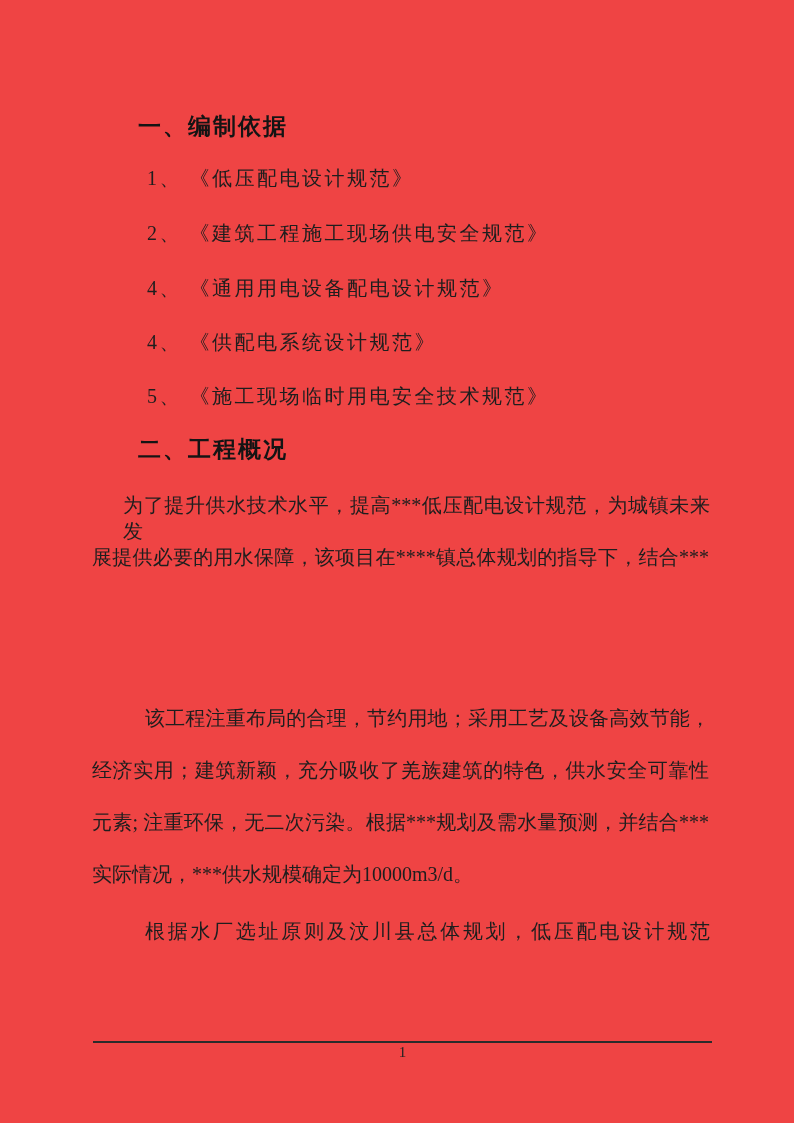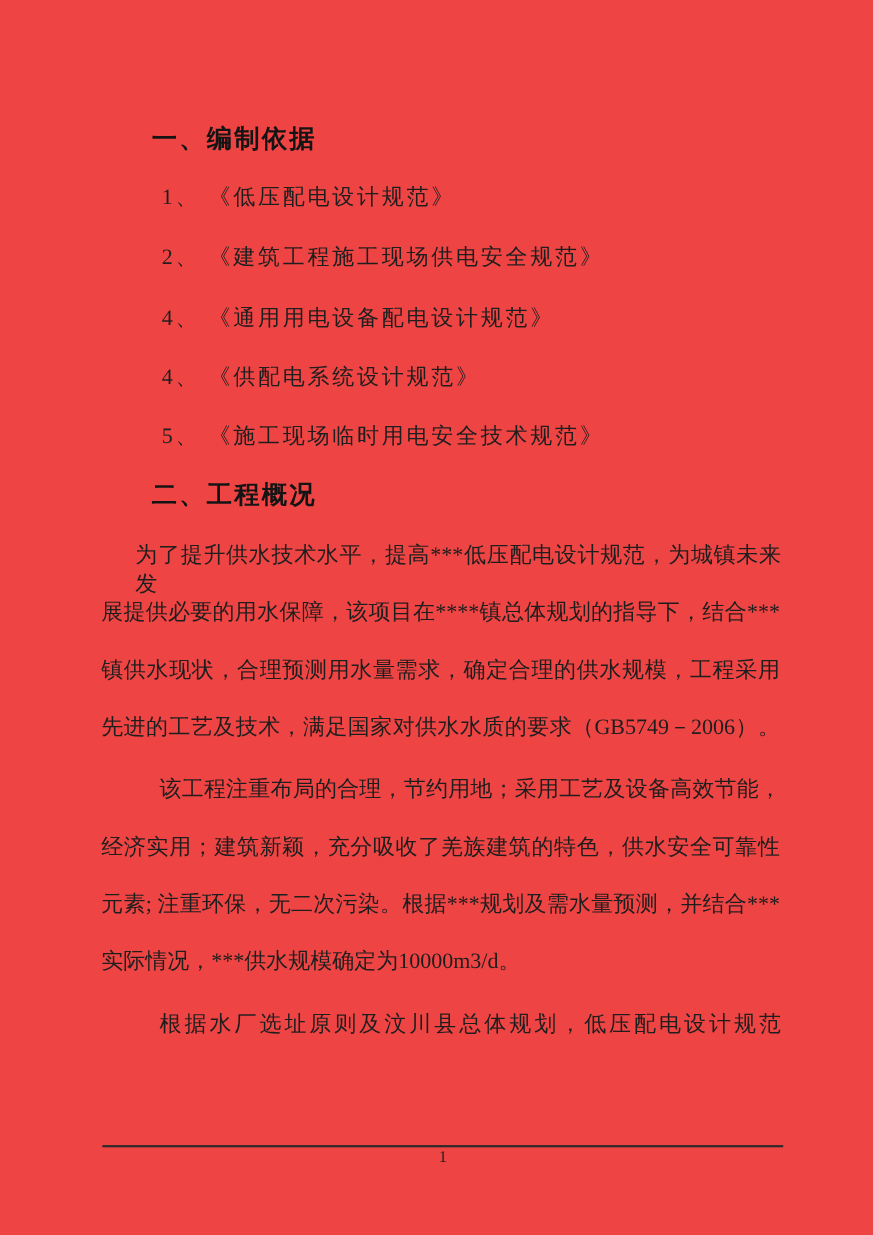--- a/index.html
+++ b/index.html
@@ -75,22 +75,20 @@
   <div class="reg-item" style="top:165px">1、 《低压配电设计规范》</div>
   <div class="reg-item" style="top:220px">2、 《建筑工程施工现场供电安全规范》</div>
   <div class="reg-item" style="top:275px">4、 《通用用电设备配电设计规范》</div>
   <div class="reg-item" style="top:329px">4、 《供配电系统设计规范》</div>
   <div class="reg-item" style="top:383px">5、 《施工现场临时用电安全技术规范》</div>
 
   <div class="heading" style="top:434px">二、工程概况</div>
 
   <div class="bl ind1" style="top:492px">为了提升供水技术水平，提高***低压配电设计规范，为城镇未来发</div>
   <div class="bl" style="top:544px">展提供必要的用水保障，该项目在****镇总体规划的指导下，结合***</div>
-  <div class="bl" style="top:596px">镇供水现状，合理预测用水量需求，确定合理的供水规模，工程采用</div>
-  <div class="bl" style="top:648px">先进的工艺及技术，满足国家对供水水质的要求（GB5749－2006）。</div>
 
   <div class="bl ind2" style="top:705px">该工程注重布局的合理，节约用地；采用工艺及设备高效节能，</div>
   <div class="bl" style="top:757px">经济实用；建筑新颖，充分吸收了羌族建筑的特色，供水安全可靠性</div>
   <div class="bl" style="top:809px">元素; 注重环保，无二次污染。根据***规划及需水量预测，并结合***</div>
   <div class="bl lastline" style="top:861px">实际情况，***供水规模确定为10000m3/d。</div>
 
   <div class="bl ind2" style="top:918px">根据水厂选址原则及汶川县总体规划，低压配电设计规范</div>
 
   <div class="footer-rule"></div>
   <div class="page-number">1</div>

